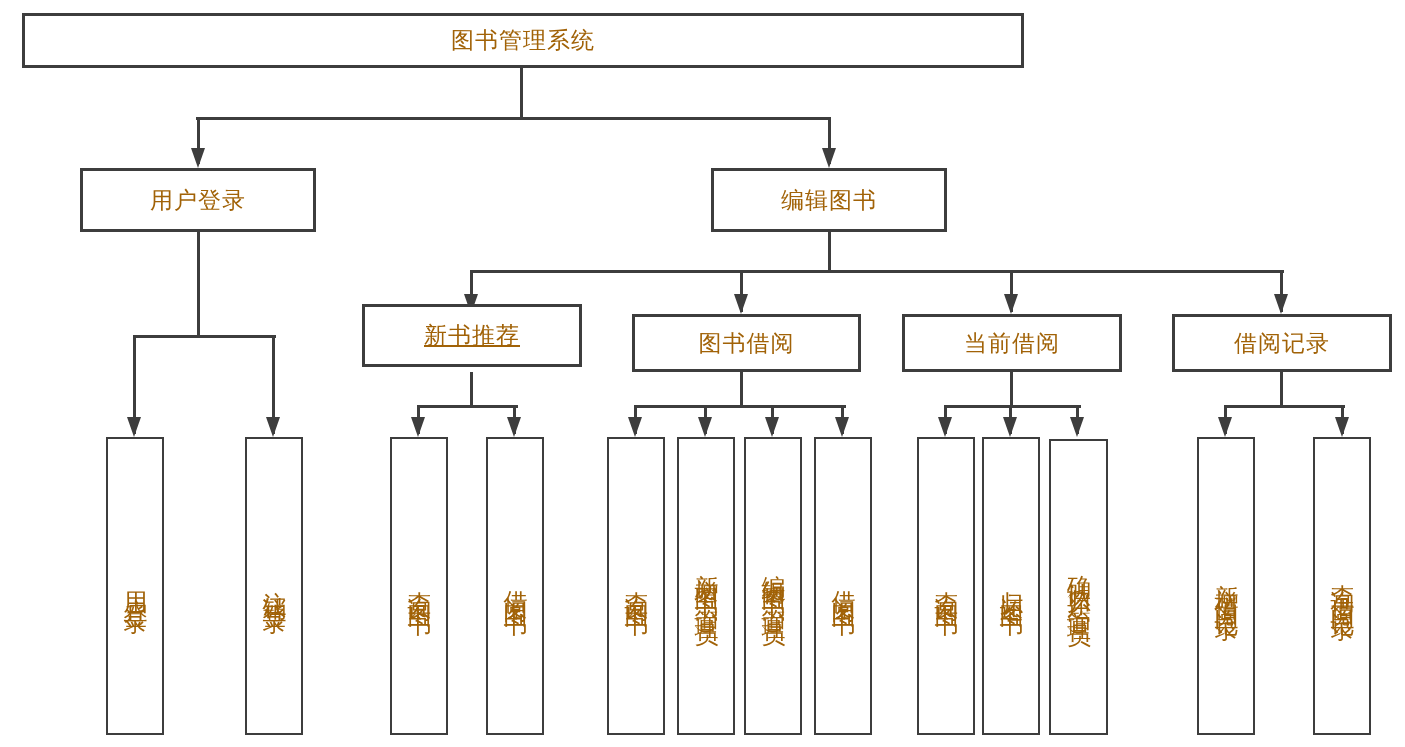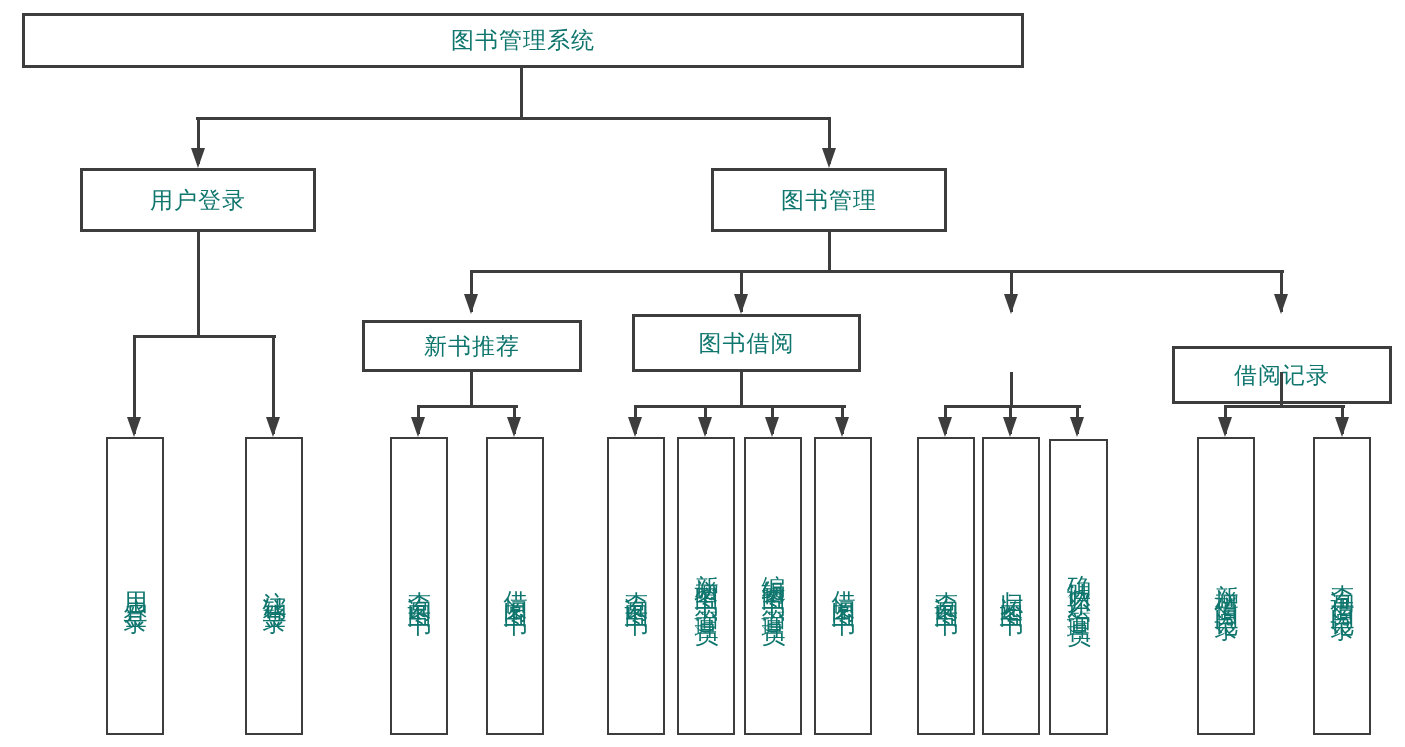--- a/index.html
+++ b/index.html
@@ -2,21 +2,21 @@
 <html><head>
 <meta charset="utf-8">
 <style>
   html,body{margin:0;padding:0;background:#ffffff;}
   body{font-family:"Liberation Sans","DejaVu Sans",sans-serif;}
   #stage{position:relative;width:1405px;height:747px;background:#ffffff;overflow:hidden;}
 
   
   .box{position:absolute;box-sizing:border-box;background:#ffffff;
        border:3px solid #3d3d3d;display:flex;align-items:center;justify-content:center;
-       color:#0f766e;}
+       color:#a16207;}
   .hbox{font-size:23px;letter-spacing:1px;}
   .leaf{border-width:2.5px;}
   .leaf .vtxt{writing-mode:vertical-rl;text-orientation:mixed;
        font-size:24px;line-height:1.2;letter-spacing:7px;white-space:nowrap;}
 
   
   .vl,.hl{position:absolute;background:#3d3d3d;}
   .vl{width:3px;}
   .hl{height:3px;}
   .arrow{position:absolute;width:0;height:0;
@@ -40,48 +40,51 @@
   <div class="hl" style="left:196px;top:117px;width:635px;"></div>
   <div class="vl" style="left:197px;top:118px;height:46px;"></div>
   <div class="arrow" style="left:191px;top:148px;"></div>
   <div class="vl" style="left:828px;top:118px;height:46px;"></div>
   <div class="arrow" style="left:822px;top:148px;"></div>
 
   <div class="box hbox" style="left:80px;top:168px;width:236px;height:64px;">
     <span>用户登录</span>
   </div>
   <div class="box hbox" style="left:711px;top:168px;width:236px;height:64px;">
-    <span>图书管理</span>
+    <span>编辑图书</span>
   </div>
 
   <div class="vl" style="left:197px;top:232px;height:104px;"></div>
   <div class="hl" style="left:133px;top:335px;width:143px;"></div>
   <div class="vl" style="left:133px;top:336px;height:98px;"></div>
   <div class="arrow" style="left:127px;top:417px;"></div>
   <div class="vl" style="left:272px;top:336px;height:98px;"></div>
   <div class="arrow" style="left:266px;top:417px;"></div>
 
   <div class="vl" style="left:828px;top:232px;height:39px;"></div>
   <div class="hl" style="left:470px;top:270px;width:814px;"></div>
   <div class="vl" style="left:470px;top:271px;height:41px;"></div>
   <div class="arrow" style="left:464px;top:294px;"></div>
   <div class="vl" style="left:740px;top:271px;height:41px;"></div>
   <div class="arrow" style="left:734px;top:294px;"></div>
   <div class="vl" style="left:1010px;top:271px;height:41px;"></div>
   <div class="arrow" style="left:1004px;top:294px;"></div>
   <div class="vl" style="left:1280px;top:271px;height:41px;"></div>
   <div class="arrow" style="left:1274px;top:294px;"></div>
 
-  <div class="box hbox" style="left:362px;top:320px;width:220px;height:52px;">
+  <div class="box hbox" style="left:362px;top:304px;width:220px;height:63px;text-decoration:underline;">
     <span>新书推荐</span>
   </div>
   <div class="box hbox" style="left:632px;top:314px;width:229px;height:58px;">
     <span>图书借阅</span>
   </div>
-  <div class="box hbox" style="left:1172px;top:314px;width:220px;height:58px;margin-top:32px;">
+  <div class="box hbox" style="left:902px;top:314px;width:220px;height:58px;">
+    <span>当前借阅</span>
+  </div>
+  <div class="box hbox" style="left:1172px;top:314px;width:220px;height:58px;">
     <span>借阅记录</span>
   </div>
 
   <div class="vl" style="left:470px;top:372px;height:34px;"></div>
   <div class="vl" style="left:740px;top:372px;height:34px;"></div>
   <div class="vl" style="left:1010px;top:372px;height:34px;"></div>
   <div class="vl" style="left:1280px;top:372px;height:34px;"></div>
 
   <div class="hl" style="left:417px;top:405px;width:101px;"></div>
   <div class="hl" style="left:634px;top:405px;width:212px;"></div>

